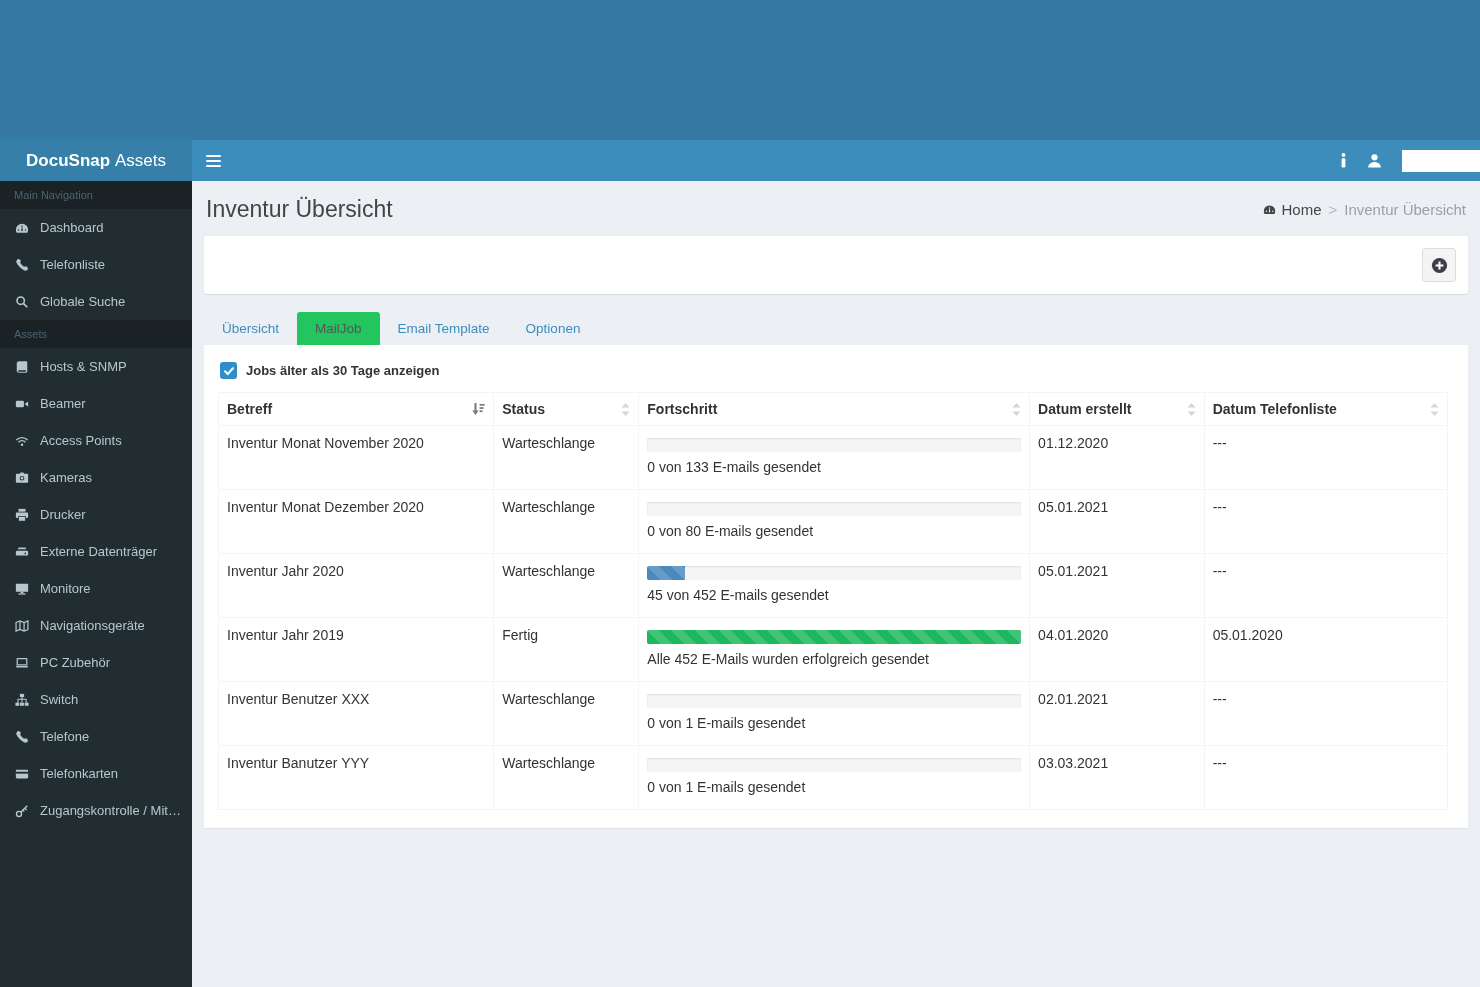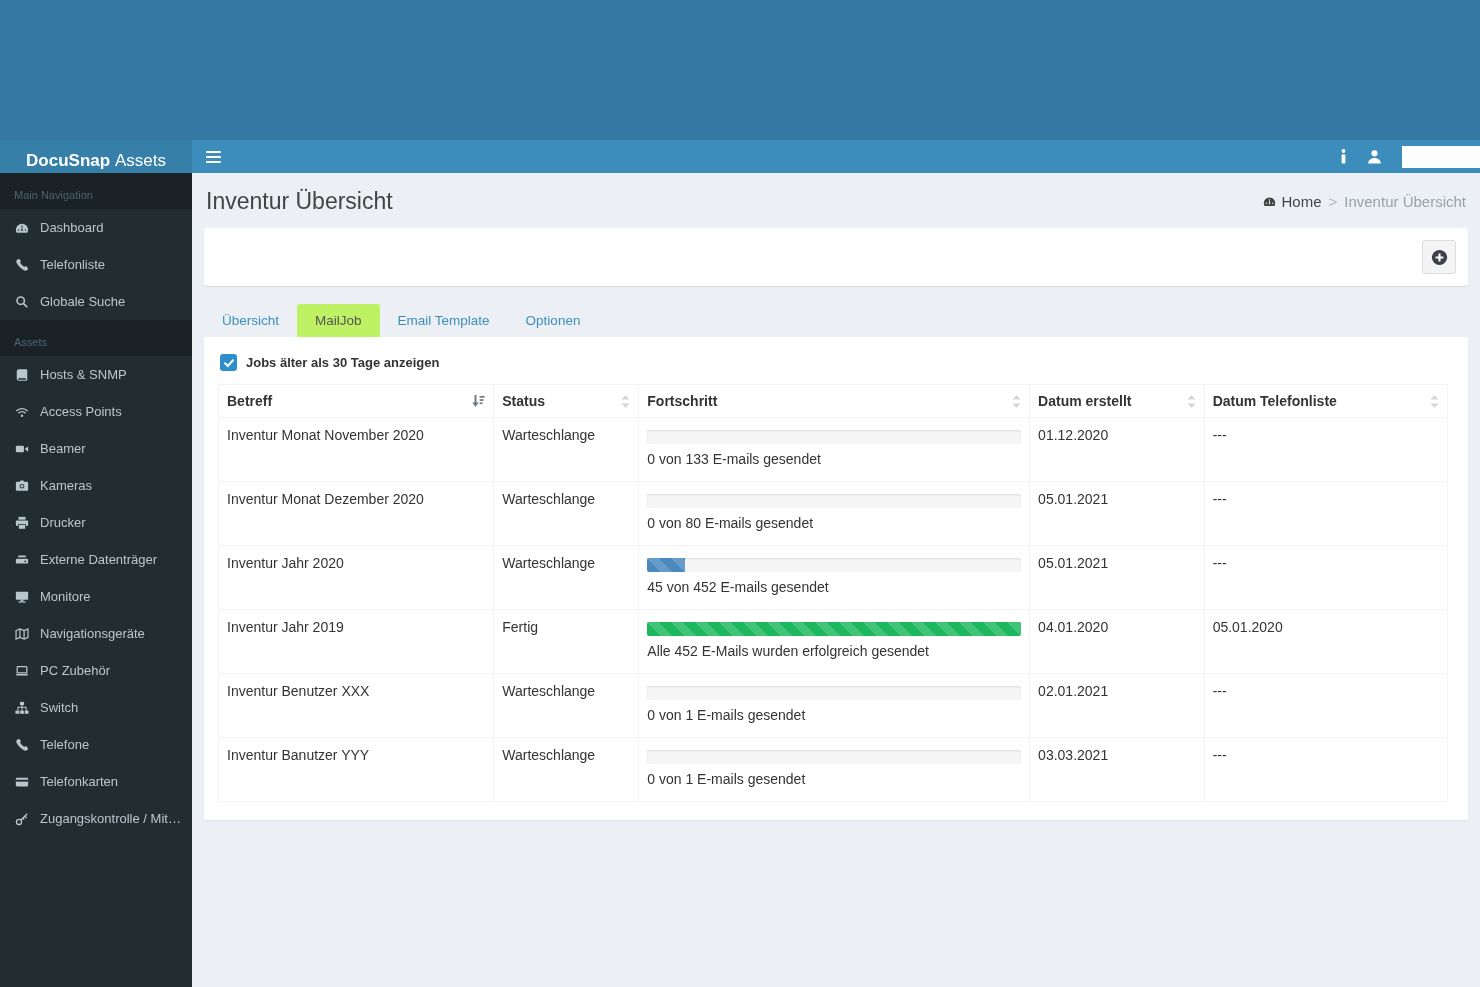--- a/index.html
+++ b/index.html
@@ -9,58 +9,58 @@
     background:#ecf0f5;
     overflow:hidden;
     position:relative;
     color:#333;
   }
   
   .top-band { position:absolute; top:0; left:0; width:1480px; height:140px; background:#3679a4; }
 
   
   .app { position:absolute; top:140px; left:0; width:1480px; height:847px; display:flex; flex-direction:column; }
-  .header { height:33px; display:flex; flex-shrink:0; }
+  .header { height:41px; display:flex; flex-shrink:0; }
   .logo { width:192px; background:#367fa9; color:#fff; font-size:17px; line-height:42px; text-align:center; white-space:nowrap; }
   .logo .b { font-weight:bold; }
   .logo .l { font-weight:300; }
   .navbar { flex:1; background:#3c8dbc; display:flex; align-items:center; position:relative; }
   .hamburger { margin-left:14px; width:15px; cursor:pointer; display:flex; flex-direction:column; gap:3px; }
   .hamburger i { display:block; height:2px; background:#fff; border-radius:1px; }
   .nav-right { margin-left:auto; display:flex; align-items:center; gap:20px; }
   .nav-ic { display:flex; align-items:center; justify-content:center; cursor:pointer; }
   .nav-ic svg { fill:#fff; }
   .user-box { width:78px; height:22px; background:#fff; cursor:pointer; }
 
   .main { flex:1; display:flex; min-height:0; }
 
   
   .sidebar { width:192px; background:#222d32; flex-shrink:0; overflow:hidden; }
-  .side-header { background:#1a2226; color:#4b646f; font-size:11px; padding:16px 8px 8px 14px; }
+  .side-header { background:#1a2226; color:#4b646f; font-size:11px; padding:8px 8px 8px 14px; }
   .side-item { display:flex; align-items:center; gap:10px; height:37px; padding:0 10px 0 14px; color:#b8c7ce; font-size:13px; cursor:pointer; white-space:nowrap; }
   .side-item .ic { width:16px; height:16px; flex-shrink:0; display:flex; align-items:center; justify-content:center; }
   .side-item .ic svg { width:14px; height:14px; }
   .side-item .lbl { overflow:hidden; text-overflow:ellipsis;text-align:center; }
 
   
   .content { flex:1; background:#ecf0f5; padding:0 12px; overflow:hidden; }
   .content-header { display:flex; justify-content:space-between; align-items:center; padding:15px 2px 13px 2px; }
   .page-title { font-size:23px; font-weight:400; color:#444; }
   .breadcrumb { display:flex; align-items:center; gap:7px; font-size:15px; }
   .breadcrumb .home { color:#444; display:flex; align-items:center; gap:5px; cursor:pointer; }
   .breadcrumb .home svg { fill:#444; }
   .breadcrumb .sep { color:#b0b7bd; }
   .breadcrumb .cur { color:#9aa0a6; }
 
   .card-top { background:#fff; border-radius:3px; height:58px; position:relative; box-shadow:0 1px 1px rgba(0,0,0,.1); }
   .add-btn { position:absolute; right:12px; top:12px; width:34px; height:34px; background:#f4f4f4; border:1px solid #ddd; border-radius:3px; display:flex; align-items:center; justify-content:center; cursor:pointer; }
 
   .tabs { display:flex; margin-top:18px; }
   .tab { padding:9px 18px; font-size:13.5px; color:#3c8dbc; cursor:pointer; border-radius:3px 3px 0 0; text-decoration:none; }
-  .tab.active { background:#bef264; color:#555; }
+  .tab.active { background:#22c55e; color:#555; }
 
   .panel { background:#fff; padding:10px 20px 18px 14px; box-shadow:0 1px 1px rgba(0,0,0,.05); }
   .filter-row { display:flex; align-items:center; gap:9px; padding:7px 2px 13px 2px; }
   .checkbox { width:17px; height:17px; background:#2d8ecb; border-radius:3px; display:flex; align-items:center; justify-content:center; cursor:pointer; flex-shrink:0; }
   .filter-label { font-weight:bold; font-size:13px; color:#333; cursor:pointer; }
 
   table { width:100%; border-collapse:collapse; font-size:14px; color:#333; table-layout:fixed; }
   th, td { border:1px solid #f4f4f4; text-align:left; vertical-align:top; }
   th { padding:8px 8px; font-weight:bold; }
   th .th-inner { display:flex; align-items:center; justify-content:space-between; }
@@ -152,37 +152,37 @@
             <span class="ic">
               <svg viewBox="0 0 16 16" fill="currentColor">
                 <path d="M4.8 1.5h8.2c.55 0 1 .45 1 1v11c0 .55-.45 1-1 1H4.8C3.25 14.5 2 13.6 2 12.2V3.8c0-1.4 1.25-2.3 2.8-2.3zm-.3 10.2c-.5 0-1 .3-1 .8s.5.8 1 .8h8v-1.6z"></path>
               </svg>
             </span>
             <span class="lbl">Hosts &amp; SNMP</span>
           </div>
 
           <div class="side-item">
             <span class="ic">
+              <svg viewBox="0 0 16 16" fill="currentColor">
+                <rect x="1" y="4.2" width="9.2" height="7.6" rx="1.4"></rect>
+                <path d="M11 8l4-3v6z"></path>
+              </svg>
+            </span>
+            <span class="lbl">Beamer</span>
+          </div>
+
+          <div class="side-item">
+            <span class="ic">
               <svg viewBox="0 0 16 16" fill="none" stroke="currentColor" stroke-width="1.6">
                 <path d="M1.5 6.8a9.2 9.2 0 0 1 13 0"></path>
                 <path d="M4 9.4a5.7 5.7 0 0 1 8 0"></path>
                 <circle cx="8" cy="12.2" r="1.4" fill="currentColor" stroke="none"></circle>
               </svg>
             </span>
             <span class="lbl">Access Points</span>
-          </div>
-
-          <div class="side-item">
-            <span class="ic">
-              <svg viewBox="0 0 16 16" fill="currentColor">
-                <rect x="1" y="4.2" width="9.2" height="7.6" rx="1.4"></rect>
-                <path d="M11 8l4-3v6z"></path>
-              </svg>
-            </span>
-            <span class="lbl">Beamer</span>
           </div>
 
           <div class="side-item">
             <span class="ic">
               <svg viewBox="0 0 16 16" fill="currentColor">
                 <path d="M5.5 3l.9-1.4h3.2L10.5 3H14c.55 0 1 .45 1 1v8.5c0 .55-.45 1-1 1H2c-.55 0-1-.45-1-1V4c0-.55.45-1 1-1h3.5z"></path>
                 <circle cx="8" cy="8.2" r="2.6" fill="#222d32"></circle>
                 <circle cx="8" cy="8.2" r="1.5" fill="currentColor"></circle>
               </svg>
             </span>

